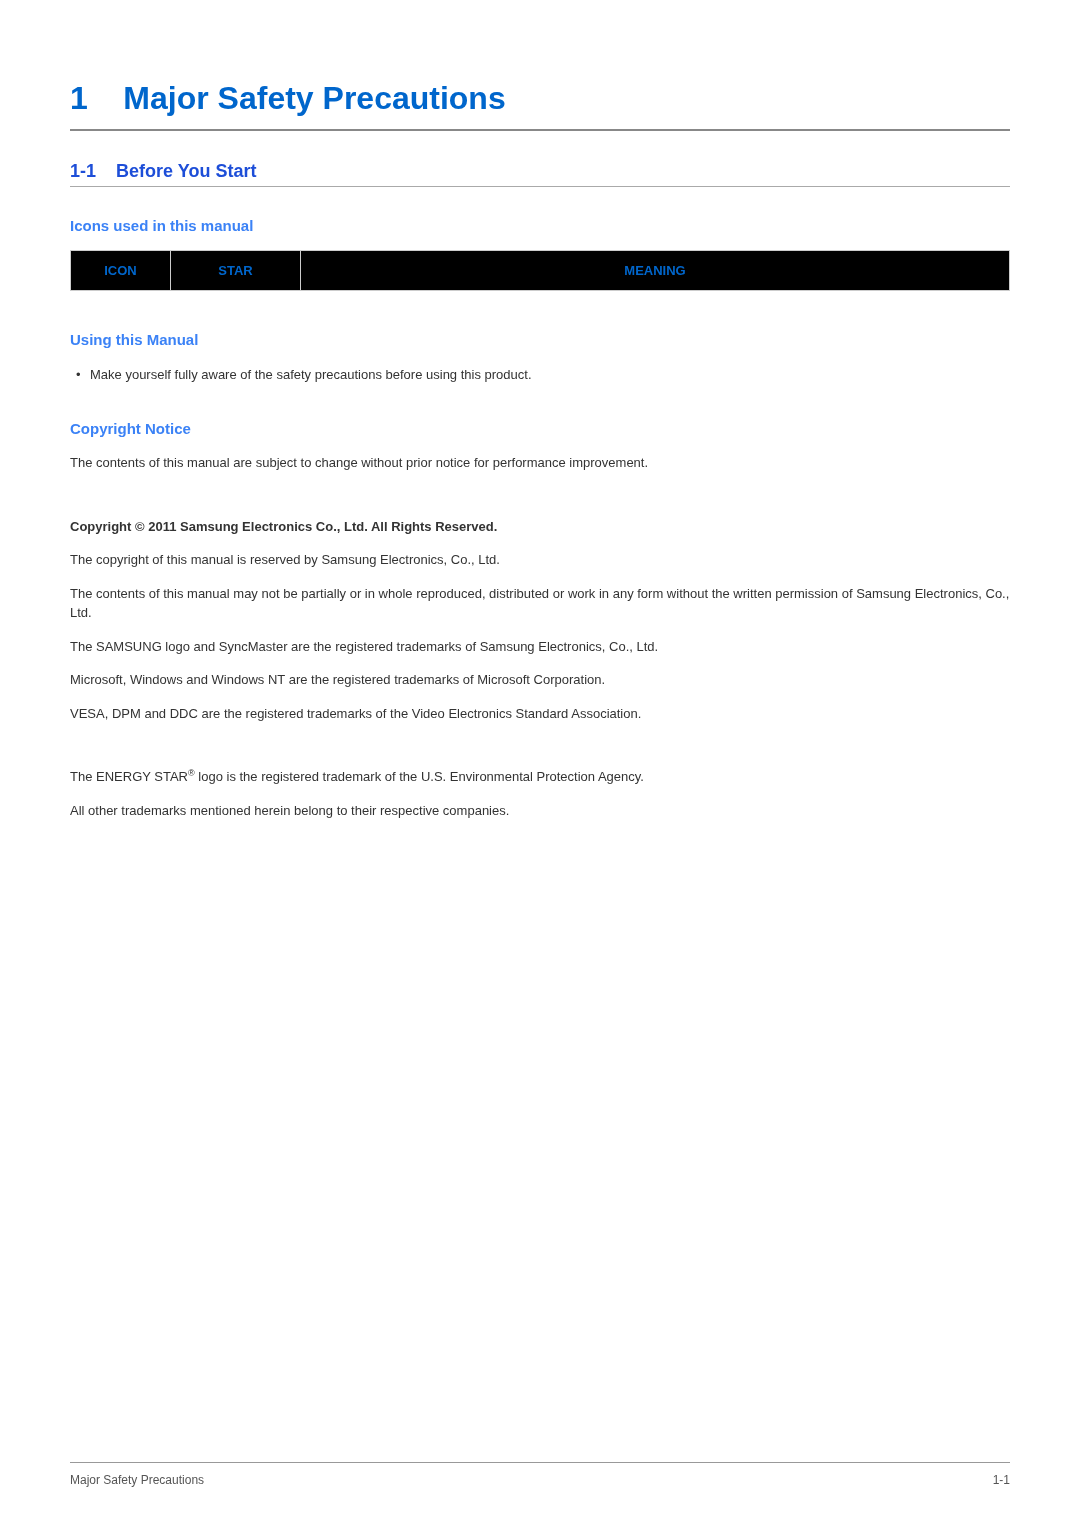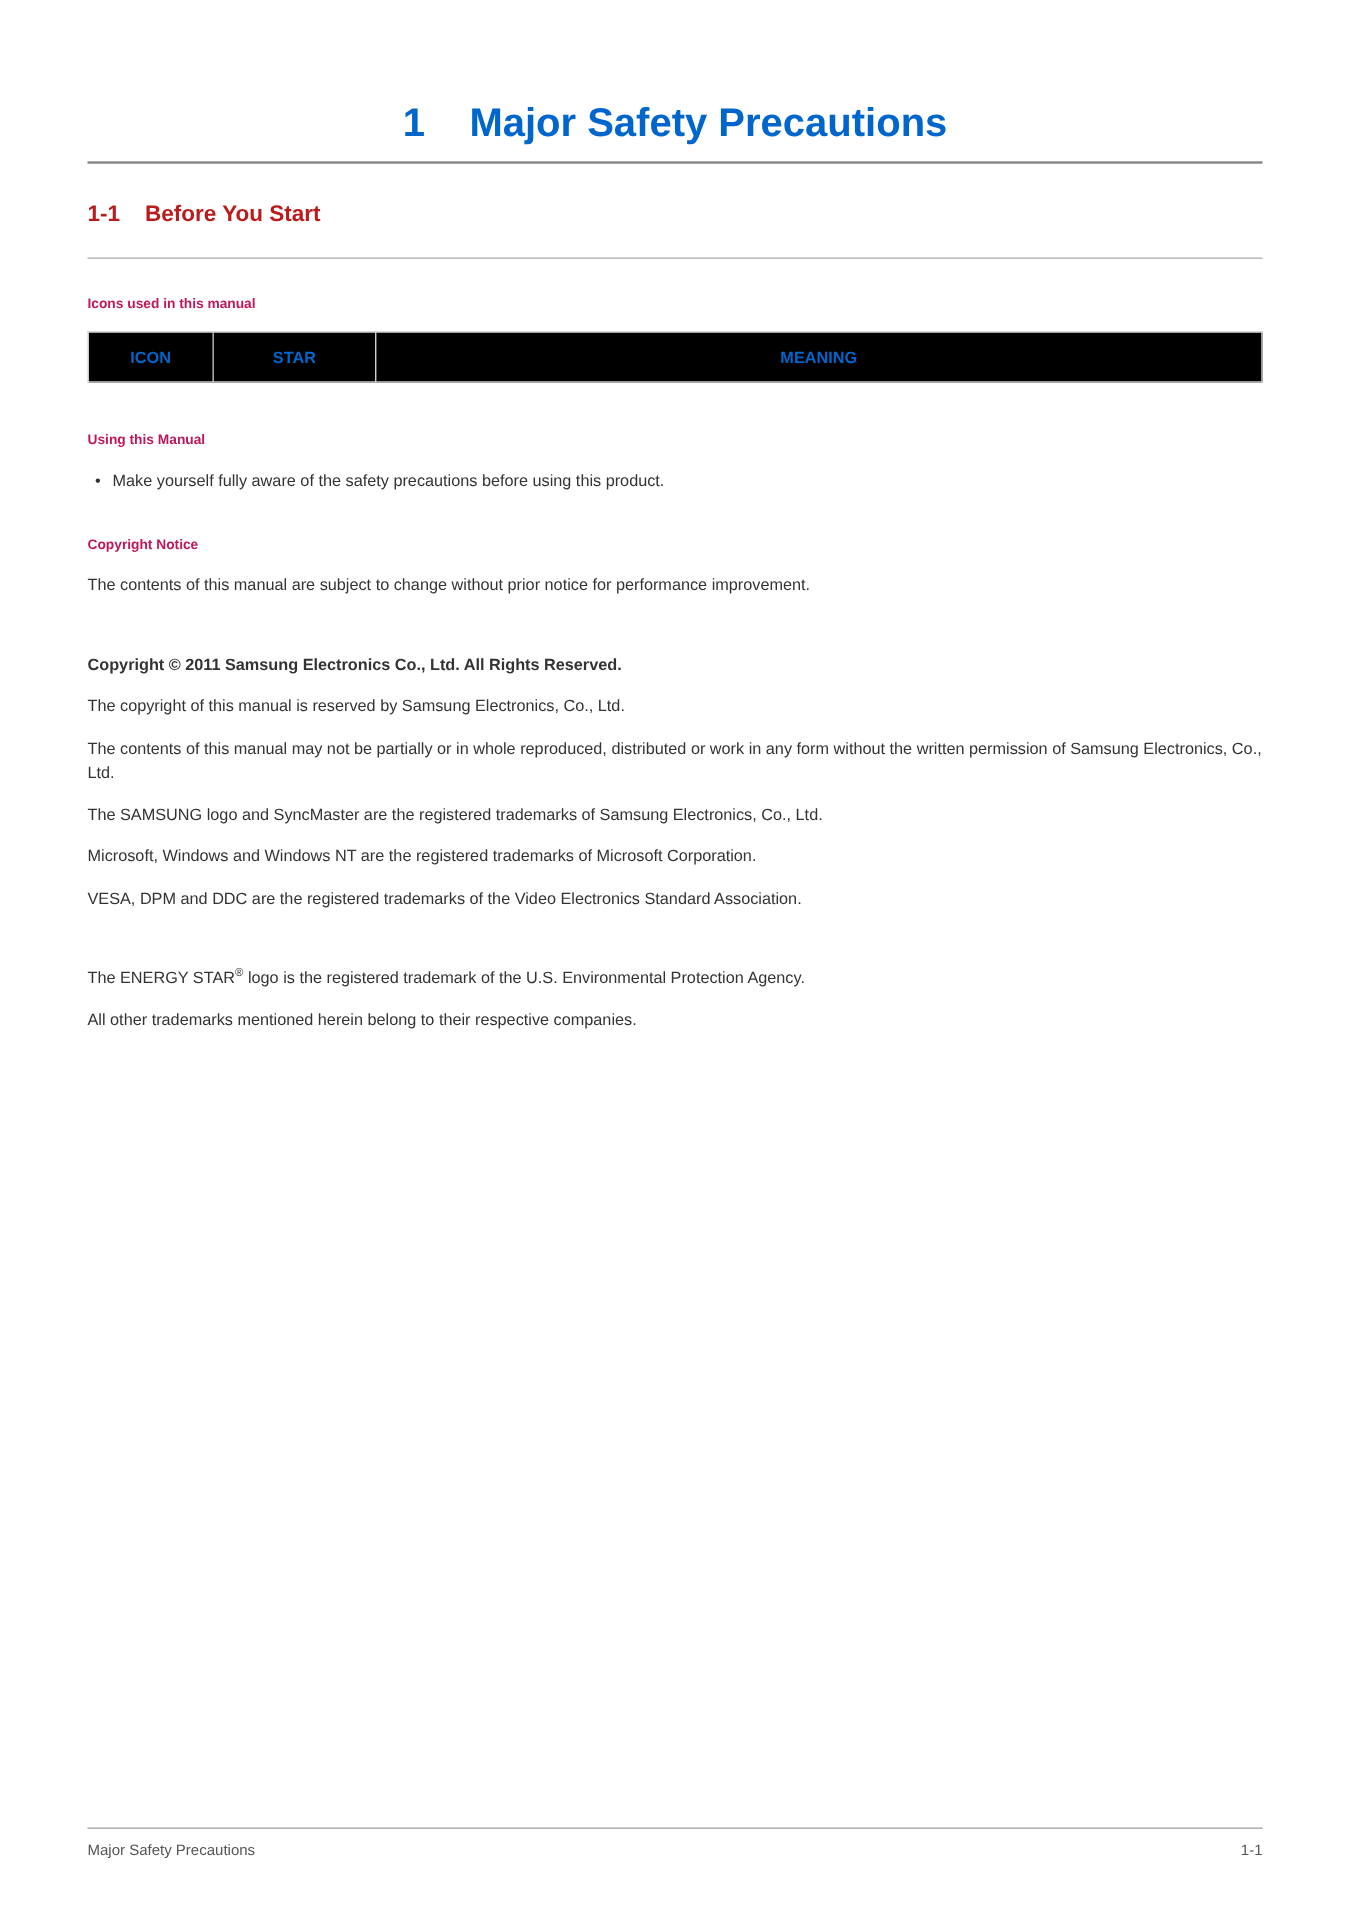--- a/index.html
+++ b/index.html
@@ -16,34 +16,33 @@
       color: #333;
       position: relative;
     }
     .chapter-title {
       font-size: 32px;
       font-weight: bold;
       color: #0066cc;
       padding-bottom: 12px;
       border-bottom: 2px solid #888;
       margin-bottom: 30px;
-      text-align: center;
     }
     .section-title {
       font-size: 18px;
       font-weight: bold;
-      color: #b91c1c;
-      padding-bottom: 24px;
+      color: #1d4ed8;
+      padding-bottom: 4px;
       border-bottom: 1px solid #aaa;
       margin-bottom: 30px;
     }
     .sub-heading {
-      font-size: 11px;
-      font-weight: bold;
-      color: #be185d;
+      font-size: 15px;
+      font-weight: bold;
+      color: #3b82f6;
       margin-bottom: 16px;
     }
     .icons-table {
       width: 100%;
       border-collapse: collapse;
       margin-bottom: 40px;
     }
     .icons-table th {
       background: #000000;
       color: #0066cc;

